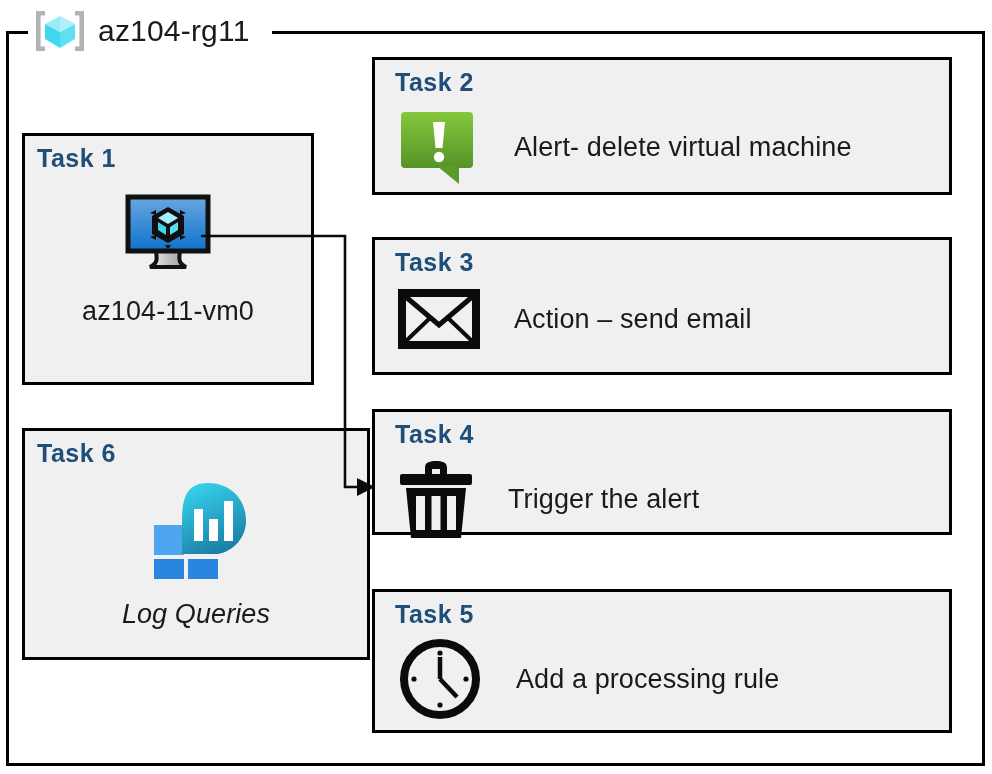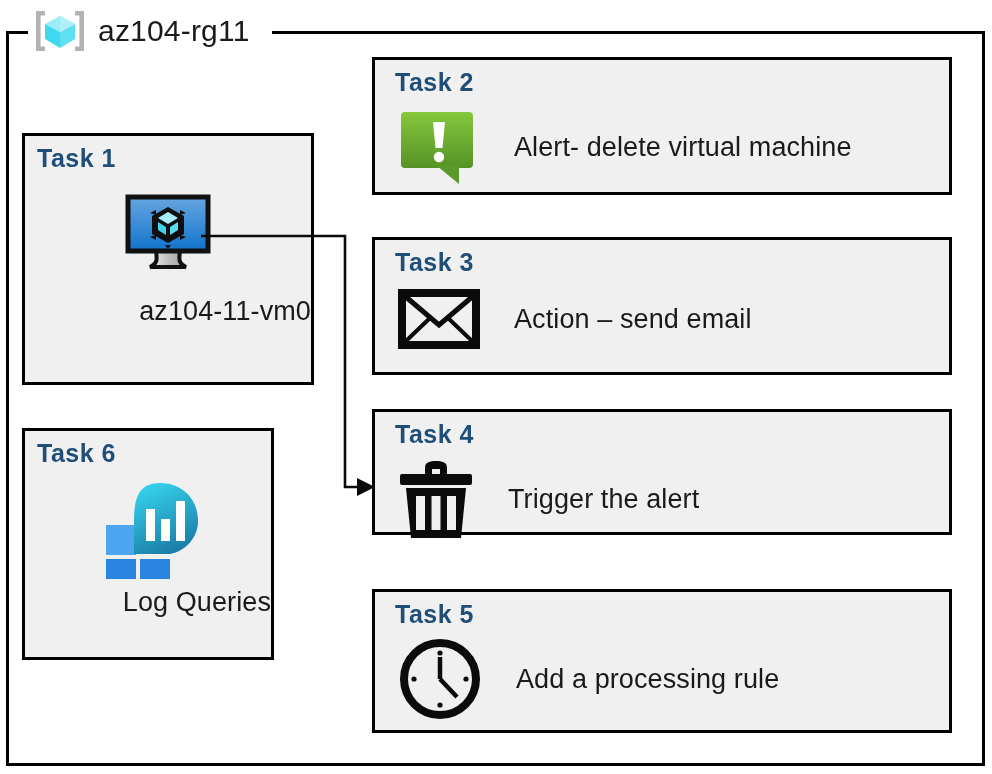--- a/index.html
+++ b/index.html
@@ -87,30 +87,30 @@
   .card-vertical .task-heading { left: 12px; top: 8px; }
   .card-vertical .v-icon-wrap {
     position: absolute;
     left: 0; right: 0;
     display: flex;
     justify-content: center;
   }
   .card-vertical .v-label {
     position: absolute;
     left: 0; right: 0;
-    text-align: right;
+    text-align: center;
   }
 
   #task1 { left: 22px;  top: 133px; width: 292px; height: 252px; }
   #task1 .v-icon-wrap { top: 55px; }
   #task1 .v-label     { top: 160px; }
 
-  #task6 { left: 22px;  top: 428px; width: 252px; height: 232px; }
+  #task6 { left: 22px;  top: 428px; width: 348px; height: 232px; }
   #task6 .v-icon-wrap { top: 50px; }
-  #task6 .v-label     { top: 156px; }
+  #task6 .v-label     { top: 168px; font-style: italic; }
 
   
   .card-horizontal .task-heading { left: 20px; top: 8px; }
   .card-horizontal .h-row {
     position: absolute;
     left: 22px;
     right: 10px;
     display: flex;
     align-items: center;
     gap: 33px;

